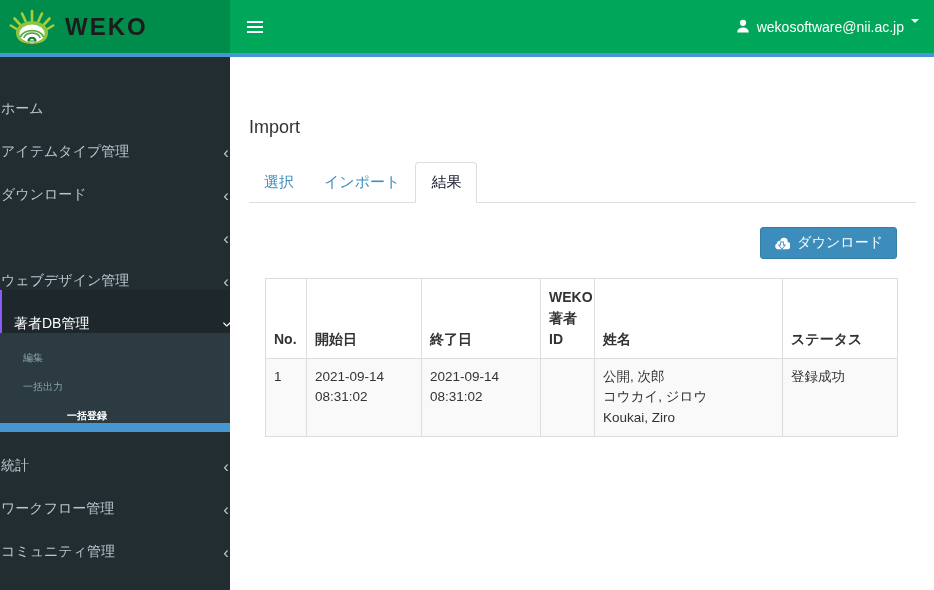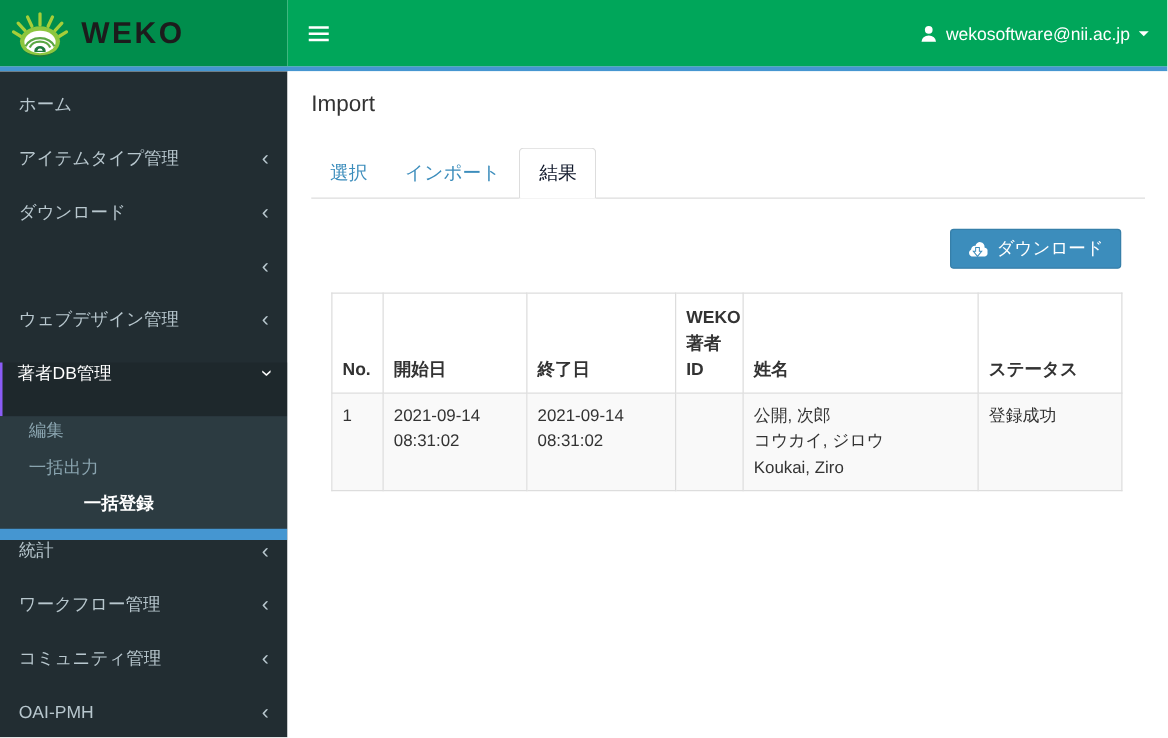--- a/index.html
+++ b/index.html
@@ -21,54 +21,54 @@
   .brand-name {
     color: #1c1c1c; font-size: 24px; font-weight: 600;
     letter-spacing: 2px; margin-left: 10px;
   }
   .navbar {
     flex: 1; background: #00a65a; display: flex; align-items: center;
     justify-content: space-between; padding: 0 15px;
   }
   .hamburger { background: transparent; border: none; cursor: pointer; padding: 4px 2px; }
   .hamburger span { display: block; width: 16px; height: 2px; background: #fff; margin: 3px 0; }
-  .user-menu { display: flex; align-items: center; color: #fff; font-size: 14px; cursor: pointer; }
+  .user-menu { display: flex; color: #fff; font-size: 14px; cursor: pointer; }
   .user-menu svg { margin-right: 7px; }
   .caret {
     width: 0; height: 0; margin-left: 7px;
     border-left: 4px solid transparent; border-right: 4px solid transparent;
     border-top: 4px solid #fff;
   }
 
   
   .body { flex: 1; display: flex; overflow: hidden; }
 
   
   .sidebar { width: 230px; flex: none; background: #222d32; padding-top: 18px; overflow: hidden; }
   .menu-item {
-    height: 43px; display: flex; align-items: flex-start; padding: 0 15px;
+    height: 43px; display: flex; align-items: flex-end; padding: 0 1px;
     color: #b8c7ce; font-size: 14px; cursor: pointer; white-space: nowrap;
   }
   .menu-item .chev { margin-left: auto; font-size: 17px; line-height: 1; color: #b8c7ce; }
   .chev.down { transform: rotate(-90deg); }
   .menu-item.active {
     background: #1e282c; color: #fff;
     border-left: 2px solid #8b5cf6; padding-left: 12px;
   }
   .menu-item.active .chev { color: #fff; }
   .submenu { background: #2c3b41; padding-top: 3px; }
   .submenu-item {
-    height: 29px; display: flex; align-items: flex-start; padding-left: 23px;
-    color: #8aa4af; font-size: 14px; cursor: pointer;
+    height: 29px; display: flex; align-items: flex-end; padding-left: 23px;
+    color: #8aa4af; font-size: 10px; cursor: pointer;
   }
   .submenu-item.current { color: #fff; font-weight: bold; margin-left: 44px; }
   .active-bar { height: 9px; background: #4596d1; }
 
   
-  .main { flex: 1; background: #fff; padding: 16px 18px 0 19px; overflow: hidden; }
+  .main { flex: 1; background: #fff; padding: 16px 18px 0 19px; overflow: hidden; margin-top: 44px; }
   .page-title { font-size: 18px; font-weight: 500; color: #333; margin-bottom: 24px; }
 
   .tabs { list-style: none; display: flex; border-bottom: 1px solid #ddd; align-items: flex-end; }
   .tab a {
     display: block; padding: 10px 15px; font-size: 15px;
     color: #3c8dbc; text-decoration: none; cursor: pointer;
   }
   .tab.active a {
     color: #0f172a; background: #fff; border: 1px solid #ddd;
     border-bottom-color: transparent; border-radius: 4px 4px 0 0; margin-bottom: -1px;

